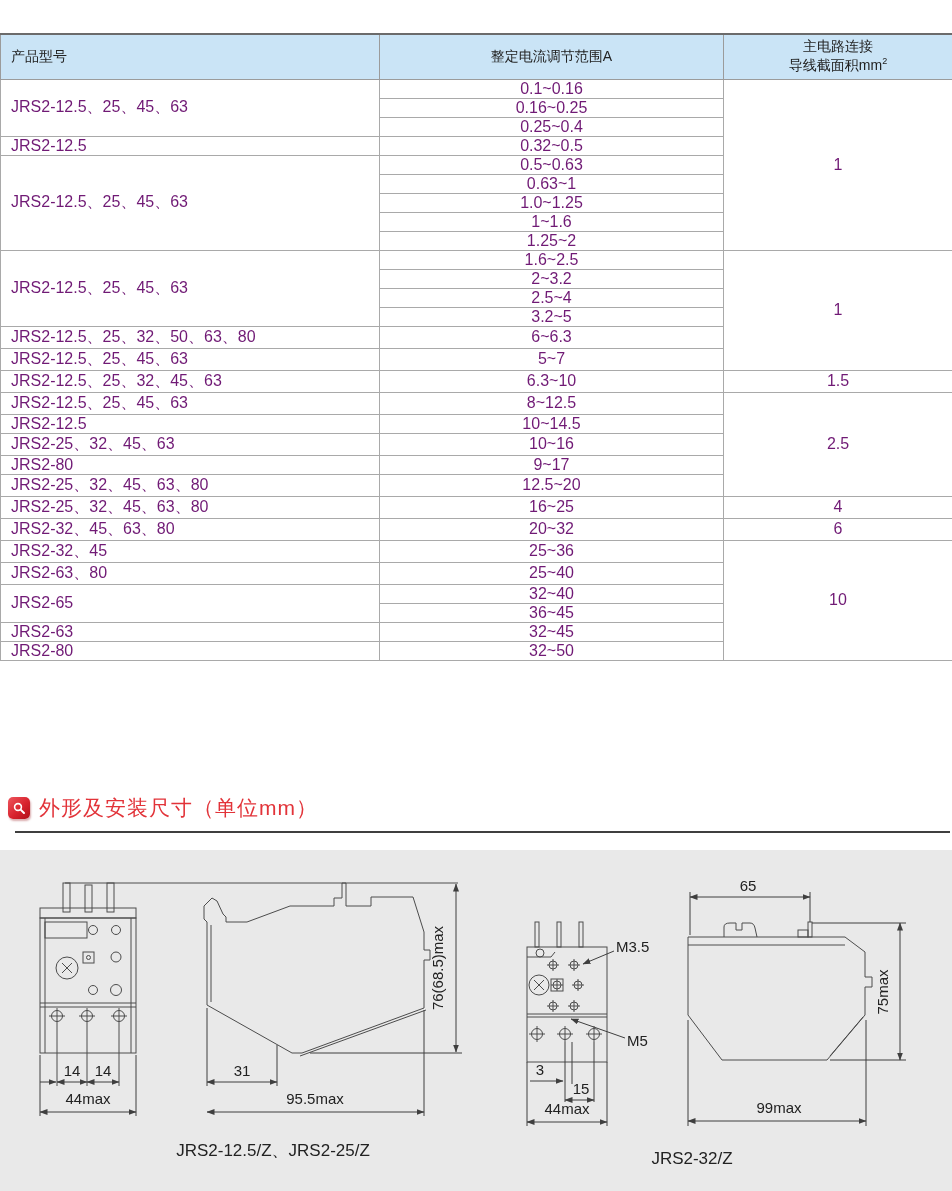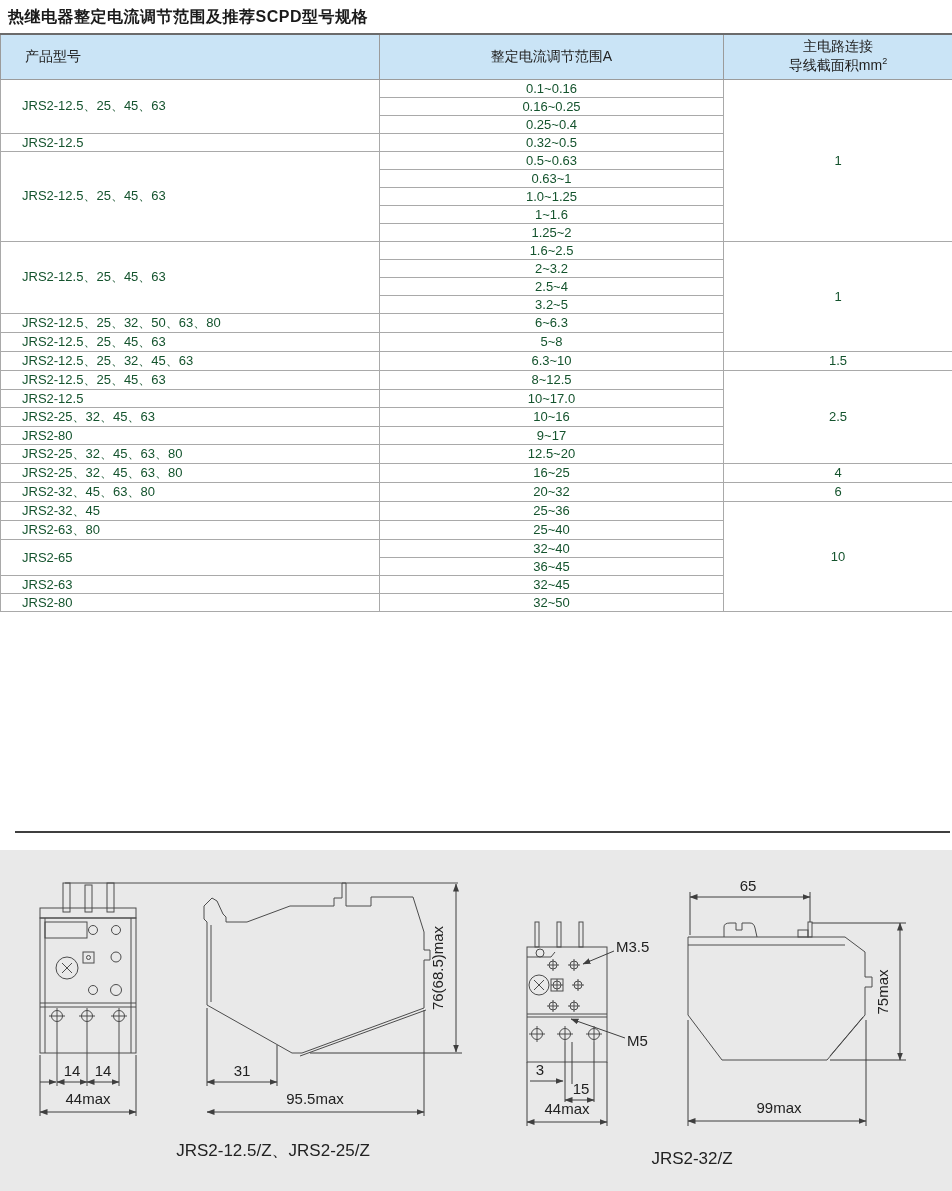--- a/index.html
+++ b/index.html
@@ -11,45 +11,44 @@
   html,body{width:952px;height:1191px;background:#ffffff;
     font-family:"Liberation Sans","DejaVu Sans",sans-serif;color:#1c1c1c;}
   .page{position:relative;width:952px;height:1191px;overflow:hidden;background:#fff;}
 
   .doc-title{position:absolute;top:7px;left:8px;font-size:16px;font-weight:600;color:#1a1a1a;letter-spacing:.5px;}
 
   table.spec{position:absolute;top:33px;left:0;width:952px;border-collapse:collapse;table-layout:fixed;
     border:1px solid #8e8e8e;border-top:2px solid #6b6b6b;}
   table.spec th{background:var(--table-header-bg);border:1px solid #9b9b9b;font-weight:normal;
     font-size:14px;height:45px;color:#222;}
-  table.spec th.c1{text-align:left;padding-left:24px;}
-  table.spec td{border:1px solid #a9a9a9;font-size:13px;height:18px;text-align:center;
-    padding:0;color:#14532d;background:#fff;}
-  table.spec td.c1{text-align:left;padding-left:21px;}
+  table.spec th.c1{text-align:left;padding-left:10px;}
+  table.spec td{border:1px solid #a9a9a9;font-size:16px;height:18px;text-align:center;
+    padding:0;color:#701a75;background:#fff;}
+  table.spec td.c1{text-align:left;padding-left:10px;}
   sup{font-size:9px;}
 
   .section-head{position:absolute;top:794px;left:8px;display:flex;align-items:center;gap:9px;}
   .section-icon{width:22px;height:22px;border-radius:5px;flex:0 0 auto;
     background:linear-gradient(135deg,#ee565e 0%,#d8232e 55%,#b01119 100%);
     display:flex;align-items:center;justify-content:center;box-shadow:1px 2px 2px rgba(150,20,25,.35);}
   .section-label{font-size:21px;color:var(--accent-red);letter-spacing:1px;}
   .section-rule{position:absolute;top:831px;left:15px;width:935px;height:2px;background:#3f3f3f;}
 
   .drawings{position:absolute;top:850px;left:0;width:952px;height:341px;background:var(--drawing-bg);}
   svg .ln{stroke:#4c4c4c;stroke-width:1;fill:none;}
   svg .dim{stroke:#3f3f3f;stroke-width:1;fill:none;}
   svg .dt{fill:#222;stroke:none;font-size:15px;font-family:"Liberation Sans","DejaVu Sans",sans-serif;}
   svg .cap{fill:#222;stroke:none;font-size:17px;font-family:"Liberation Sans","DejaVu Sans",sans-serif;}
 </style>
 </head>
 <body>
 
 <div class="page">
 
-  <div class="doc-title">热继电器整定电流调节范围及推荐SCPD型号规格</div>
 
   <table class="spec">
     <colgroup>
         <col style="width:379px">
         <col style="width:344px">
         <col style="width:229px">
       </colgroup>
     <thead>
       <tr>
         <th class="c1">产品型号</th>
@@ -102,35 +101,35 @@
         </tr>
         <tr>
           <td class="c2">3.2~5</td>
         </tr>
         <tr>
           <td class="c1" rowspan="1">JRS2-12.5、25、32、50、63、80</td>
           <td class="c2">6~6.3</td>
         </tr>
         <tr>
           <td class="c1" rowspan="1">JRS2-12.5、25、45、63</td>
-          <td class="c2">5~8</td>
+          <td class="c2">5~7</td>
         </tr>
         <tr>
           <td class="c1" rowspan="1">JRS2-12.5、25、32、45、63</td>
           <td class="c2">6.3~10</td>
           <td class="c3" rowspan="1">1.5</td>
         </tr>
         <tr>
           <td class="c1" rowspan="1">JRS2-12.5、25、45、63</td>
           <td class="c2">8~12.5</td>
           <td class="c3" rowspan="5">2.5</td>
         </tr>
         <tr>
           <td class="c1" rowspan="1">JRS2-12.5</td>
-          <td class="c2">10~17.0</td>
+          <td class="c2">10~14.5</td>
         </tr>
         <tr>
           <td class="c1" rowspan="1">JRS2-25、32、45、63</td>
           <td class="c2">10~16</td>
         </tr>
         <tr>
           <td class="c1" rowspan="1">JRS2-80</td>
           <td class="c2">9~17</td>
         </tr>
         <tr>
@@ -167,20 +166,29 @@
           <td class="c1" rowspan="1">JRS2-63</td>
           <td class="c2">32~45</td>
         </tr>
         <tr>
           <td class="c1" rowspan="1">JRS2-80</td>
           <td class="c2">32~50</td>
         </tr>
       </tbody>
   </table>
 
+  <div class="section-head">
+    <span class="section-icon">
+      <svg width="14" height="14" viewBox="0 0 14 14">
+          <circle cx="6" cy="6" r="3.4" stroke="#fff" stroke-width="1.6" fill="none"></circle>
+          <line x1="8.6" y1="8.6" x2="12" y2="12" stroke="#fff" stroke-width="2" stroke-linecap="round"></line>
+        </svg>
+    </span>
+    <span class="section-label">外形及安装尺寸（单位mm）</span>
+  </div>
   <div class="section-rule"></div>
 
   <div class="drawings">
     <svg width="952" height="341" viewBox="0 850 952 341">
       <defs>
         <marker id="ar" markerWidth="8" markerHeight="6" refX="7.5" refY="3" orient="auto-start-reverse" markerUnits="userSpaceOnUse" viewBox="0 0 8 6">
           <path d="M0,0L8,3L0,6Z" fill="#3f3f3f"></path>
         </marker>
       </defs>
 

